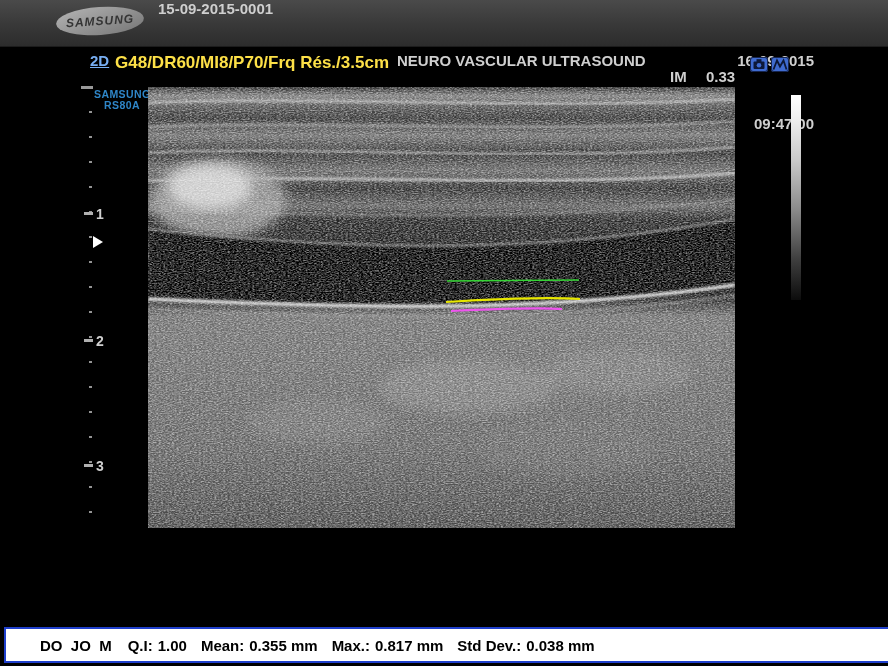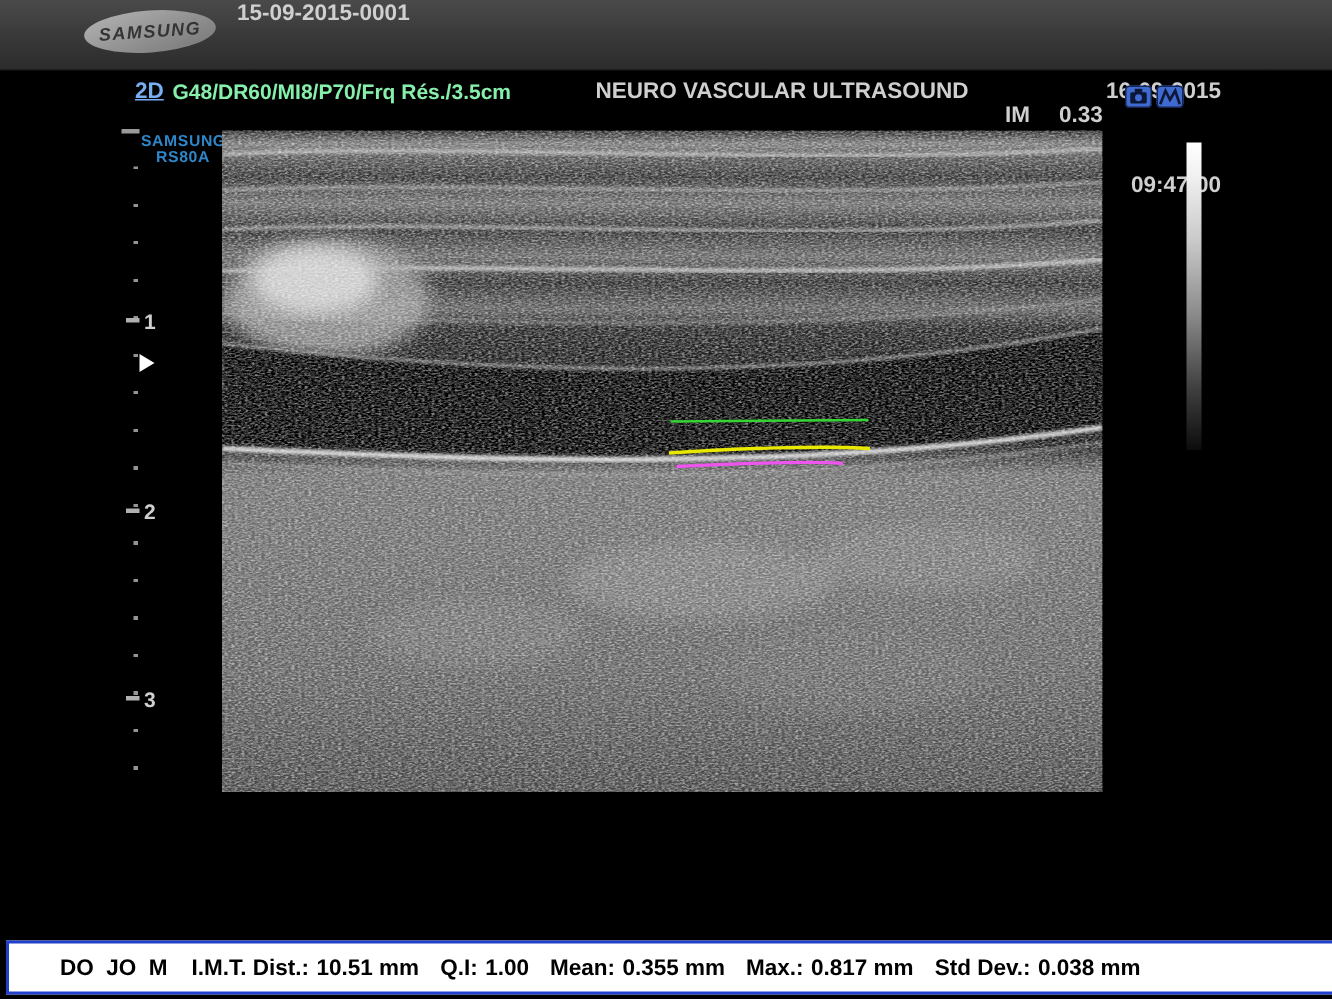--- a/index.html
+++ b/index.html
@@ -17,21 +17,21 @@
   .hd{color:#cfcfcf;font-weight:bold;font-size:15px;white-space:pre;}
   #patient-id{left:158px;top:0;}
   #study{left:397px;top:8px;line-height:21px;}
   #mi-block{left:670px;top:8px;line-height:21px;}
   #mi-block .lb{display:inline-block;width:36px;margin-top:16px;}
   #dt-block{left:732px;top:8px;width:82px;line-height:21px;text-align:right;}
 
   
   #mode{left:90px;top:52px;color:#78aef2;font-weight:bold;font-size:15px;
     text-decoration:underline;cursor:pointer;}
-  #params{left:115px;top:53px;color:#86efac;font-weight:bold;font-size:14px;}
+  #params{left:115px;top:53px;color:#fde047;font-weight:bold;font-size:17px;}
   .icon-chip{width:18px;height:15px;background:#3f6bd0;border-radius:3px;
     box-shadow:0 0 0 1px #16254f inset;}
   #icon1{left:750px;top:57px;}
   #icon2{left:771px;top:57px;}
 
   
   #devlabel{left:94px;top:89px;width:56px;text-align:center;color:#2f86c8;
     font-weight:bold;font-size:10.5px;line-height:11px;letter-spacing:.4px;}
   #usimg{left:148px;top:87px;width:587px;height:441px;}
   #graybar{left:791px;top:95px;width:10px;height:205px;
@@ -183,20 +183,19 @@
       <path d="M299,194 L431,193" stroke="#35d435" stroke-width="1.6" fill="none"></path>
       <path d="M298,215 C340,212 400,210 432,212" stroke="#e8e800" stroke-width="2.2" fill="none"></path>
       <path d="M303,224 C345,222 390,220 414,222" stroke="#ee55ee" stroke-width="2.2" fill="none"></path>
     </g>
   </svg>
 
   <div id="graybar" class="abs"></div>
 
   <div id="results" class="abs">
     <span id="initials" class="txt">DO  JO  M</span>
-    <span class="txt meas"><span>I.M.T. Dist.:</span><span class="val">10.51 mm</span></span>
     <span class="txt meas"><span>Q.I:</span><span class="val">1.00</span></span>
     <span class="txt meas"><span>Mean:</span><span class="val">0.355 mm</span></span>
     <span class="txt meas"><span>Max.:</span><span class="val">0.817 mm</span></span>
     <span class="txt meas"><span>Std Dev.:</span><span class="val">0.038 mm</span></span>
   </div>
 
 </div>
 
 </body></html>

